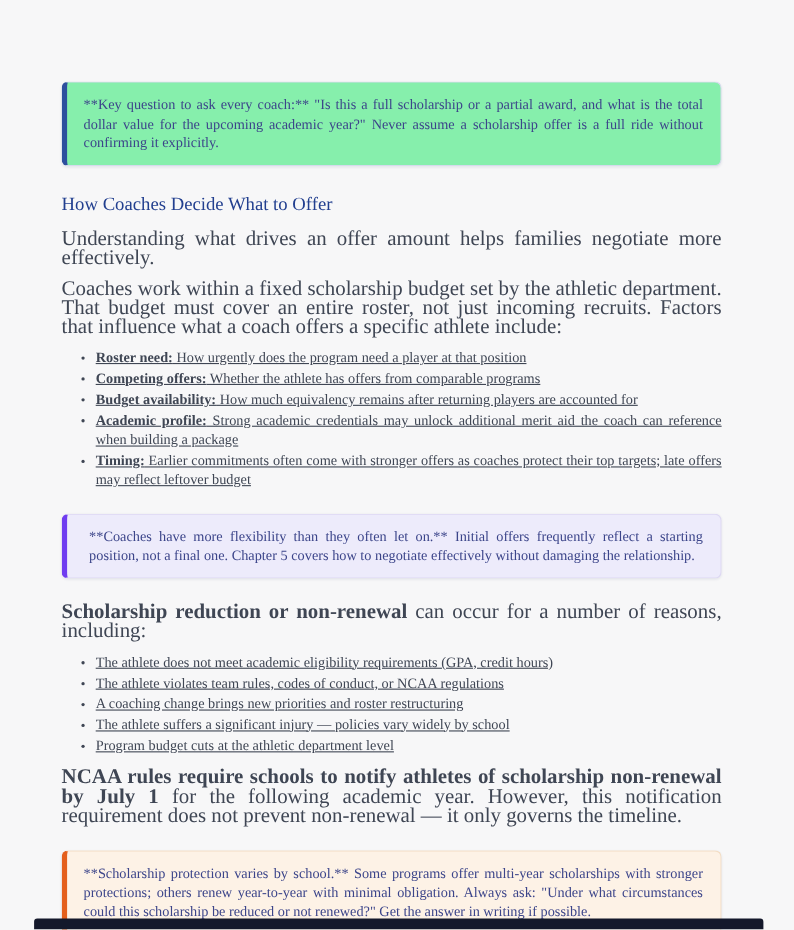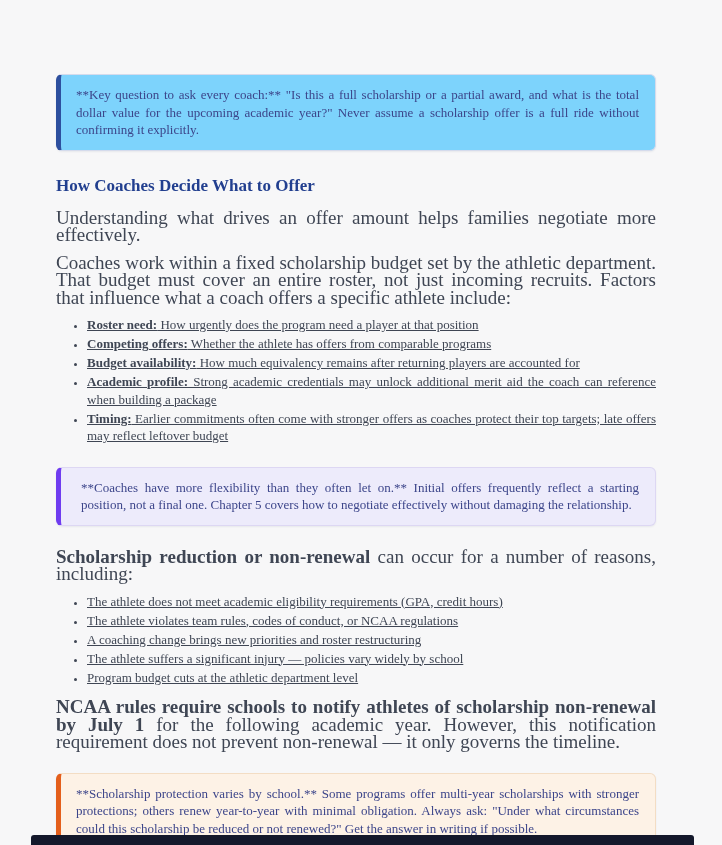--- a/index.html
+++ b/index.html
@@ -22,39 +22,39 @@
     border-radius: 6px;
     padding: 11px 16px 11px 15px;
     margin: 22px 0;
     font-size: 13px;
     line-height: 17.5px;
     text-align: justify;
     color: #3c458a;
     box-shadow: 0 1px 2px rgba(30,40,90,0.07);
   }
   .callout.blue {
-    background: #7dd3fc;
+    background: #86efac;
     border: 1px solid #d5dbec;
     border-left: 5px solid #2d4f9e;
   }
   .callout.purple {
     background: #edebfb;
     border: 1px solid #ddd7f3;
     border-left: 5px solid #6f3cf0;
     padding-left: 20px;
   }
   .callout.orange {
     background: #fdf2e6;
     border: 1px solid #f3ddc4;
     border-left: 5px solid #e45f1c;
   }
   h2 {
     font-size: 17px;
     line-height: 21px;
-    font-weight: bold;
+    font-weight: normal;
     color: #223f8f;
     margin: 24px 0 13px 0;
   }
   p {
     font-size: 19px;
     line-height: 17.5px;
     margin: 10px 0;
     text-align: justify;
   }
   ul {

